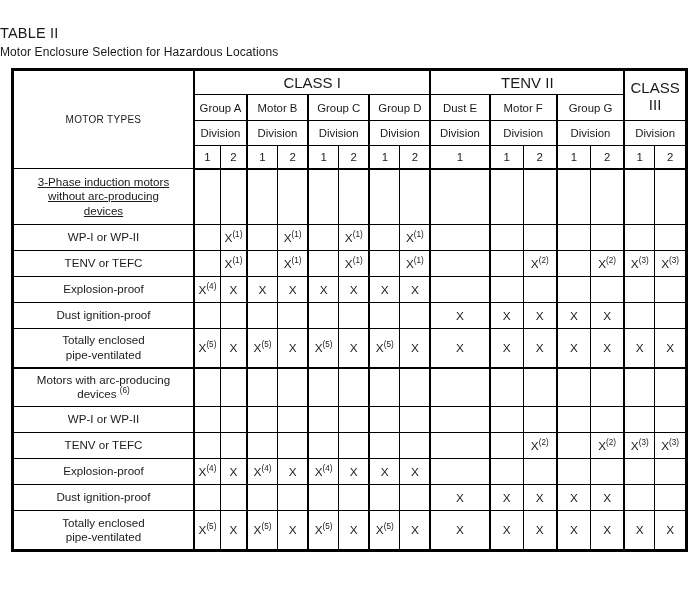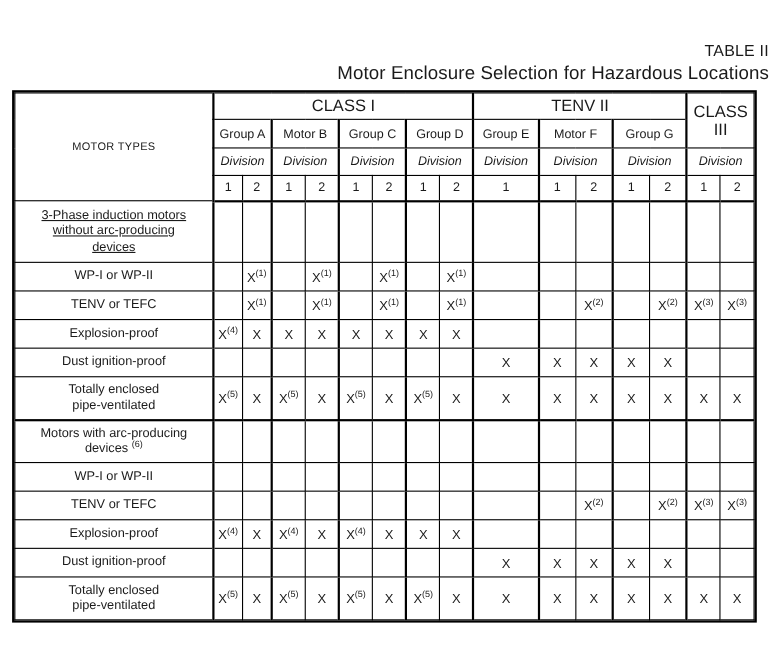--- a/index.html
+++ b/index.html
@@ -18,31 +18,30 @@
   #page {
     position: relative;
     width: 699px;
     height: 595px;
     box-sizing: border-box;
     overflow: hidden;
   }
 
   
   .title-block {
-    text-align: right;
-    padding-top: 7px;
-    margin-top: 31px;
+    text-align: left;
+    padding-top: 24px;
   }
   .title-line1 {
     font-size: 14.5px;
     line-height: 19px;
     letter-spacing: 0.2px;
   }
   .title-line2 {
-    font-size: 17px;
+    font-size: 12px;
     line-height: 19px;
     letter-spacing: 0.1px;
   }
 
   
   .table-wrap {
     margin: 6px 11px 0 11px;
     border: 2.5px solid #000;
     box-sizing: border-box;
   }
@@ -69,21 +68,20 @@
     font-size: 15px;
   }
   .hdr-group {
     height: 26px;
     font-size: 11.4px;
     margin-left: 16px;
   }
   .hdr-div {
     height: 25px;
     font-size: 11.4px;
-    font-style: italic;
   }
   .hdr-num {
     height: 23px;
     font-size: 11.4px;
   }
   .motor-types-cell {
     font-size: 10px;
     letter-spacing: 0.3px;
     text-align: center;
     vertical-align: middle;
@@ -145,21 +143,21 @@
           <td class="motor-types-cell vsep-r" rowspan="4">MOTOR TYPES</td>
           <td class="hdr-class vsep-r" colspan="8">CLASS I</td>
           <td class="hdr-class vsep-r" colspan="5">TENV II</td>
           <td class="hdr-class" colspan="2" rowspan="2">CLASS III</td>
         </tr>
         <tr>
           <td class="hdr-group vsep-r" colspan="2">Group A</td>
           <td class="hdr-group vsep-r" colspan="2">Motor B</td>
           <td class="hdr-group vsep-r" colspan="2">Group C</td>
           <td class="hdr-group vsep-r" colspan="2">Group D</td>
-          <td class="hdr-group vsep-r" colspan="1">Group E</td>
+          <td class="hdr-group vsep-r" colspan="1">Dust E</td>
           <td class="hdr-group vsep-r" colspan="2">Motor F</td>
           <td class="hdr-group vsep-r" colspan="2">Group G</td>
         </tr>
         <tr>
           <td class="hdr-div vsep-r" colspan="2">Division</td>
           <td class="hdr-div vsep-r" colspan="2">Division</td>
           <td class="hdr-div vsep-r" colspan="2">Division</td>
           <td class="hdr-div vsep-r" colspan="2">Division</td>
           <td class="hdr-div vsep-r" colspan="1">Division</td>
           <td class="hdr-div vsep-r" colspan="2">Division</td>

